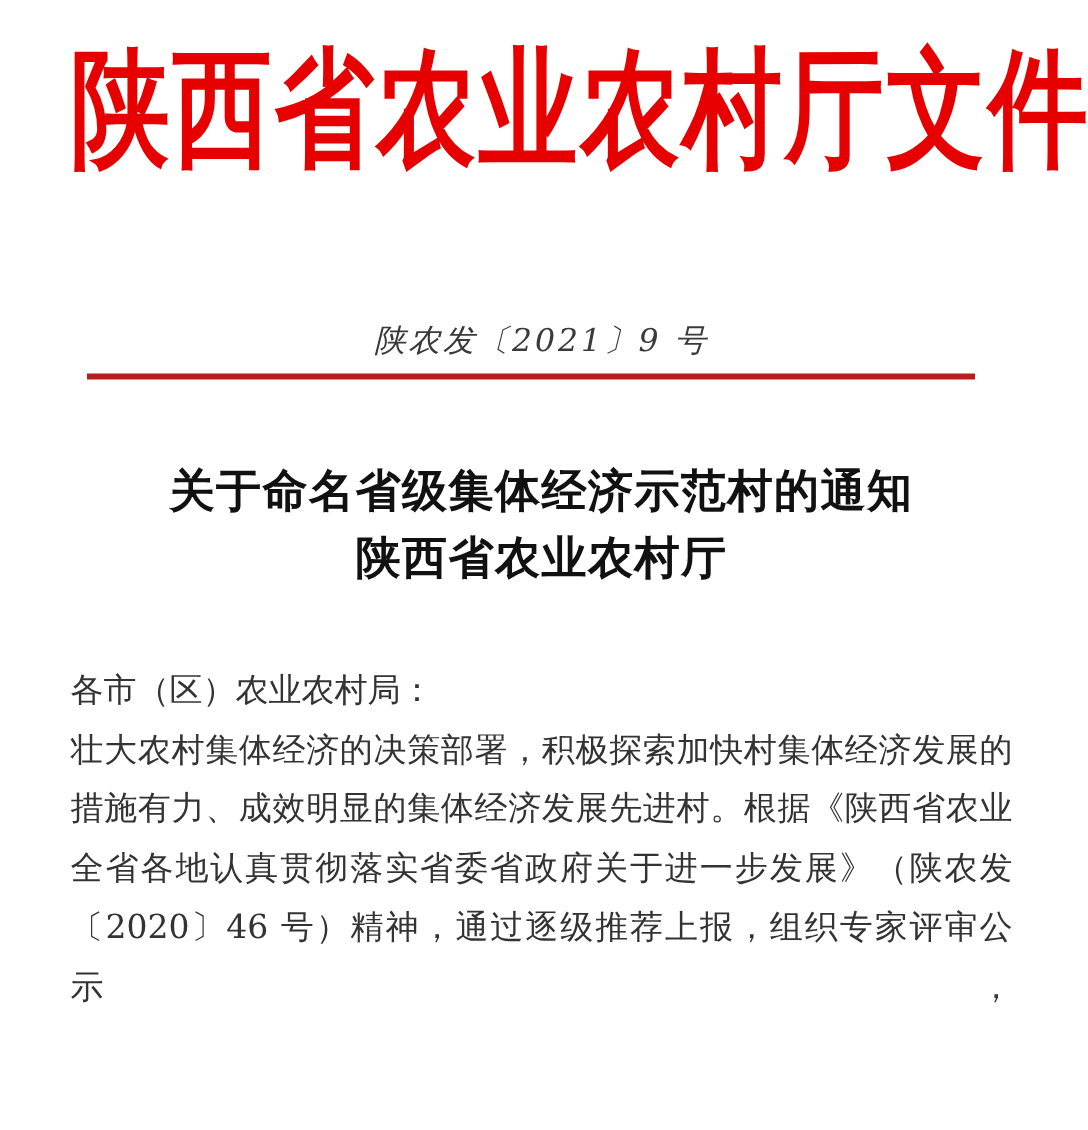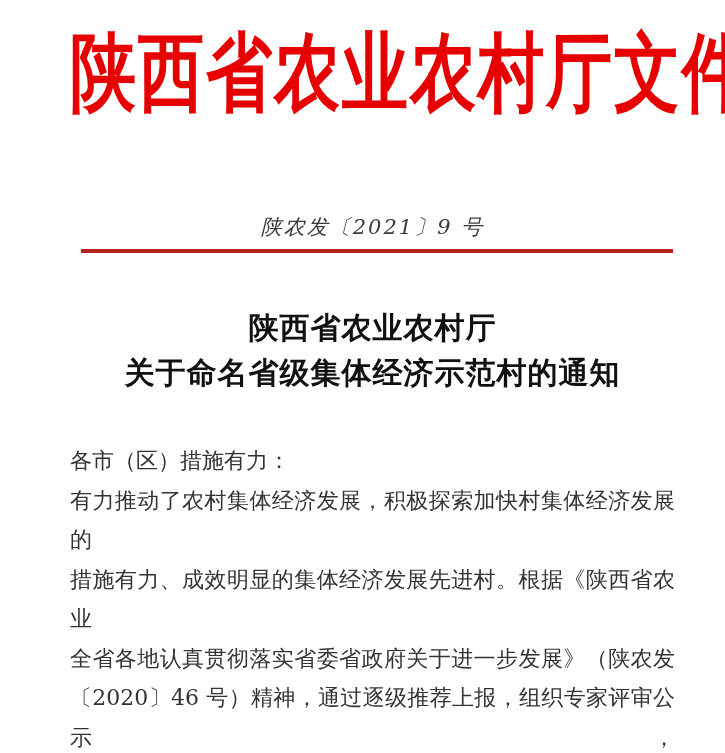--- a/index.html
+++ b/index.html
@@ -11,21 +11,21 @@
     width: 725px;
     height: 753px;
     overflow: hidden;
     font-family: "DejaVu Serif", "Liberation Serif", serif;
   }
   .page {
     width: 725px;
     height: 753px;
     background: #ffffff;
     box-sizing: border-box;
-    padding-left: 70px;
+    padding-left: 47px;
     padding-right: 50px;
   }
   
   .red-title {
     padding-top: 26px;
     line-height: 92px;
     text-align: center;
     color: #e60000;
     font-size: 66px;
     font-weight: bold;
@@ -83,26 +83,26 @@
 
 <div class="page">
 
   <div class="red-title">陕西省农业农村厅文件</div>
 
   <div class="doc-number">陕农发〔2021〕9 号</div>
 
   <div class="divider"></div>
 
   <div class="heading">
+    <div class="heading-line">关于命名省级集体经济示范村的通知</div>
     <div class="heading-line">陕西省农业农村厅</div>
-    <div class="heading-line">关于命名省级集体经济示范村的通知</div>
   </div>
 
   <div class="body-text">
-    <div class="body-line salutation">各市（区）措施有力：</div>
-    <div class="body-line">有力推动了农村集体经济发展，积极探索加快村集体经济发展的</div>
+    <div class="body-line salutation">各市（区）农业农村局：</div>
+    <div class="body-line">壮大农村集体经济的决策部署，积极探索加快村集体经济发展的</div>
     <div class="body-line">措施有力、成效明显的集体经济发展先进村。根据《陕西省农业</div>
     <div class="body-line">全省各地认真贯彻落实省委省政府关于进一步发展》（陕农发</div>
     <div class="body-line">〔2020〕46 号）精神，通过逐级推荐上报，组织专家评审公示，</div>
 
   </div>
 
 </div>
 
 </body></html>

